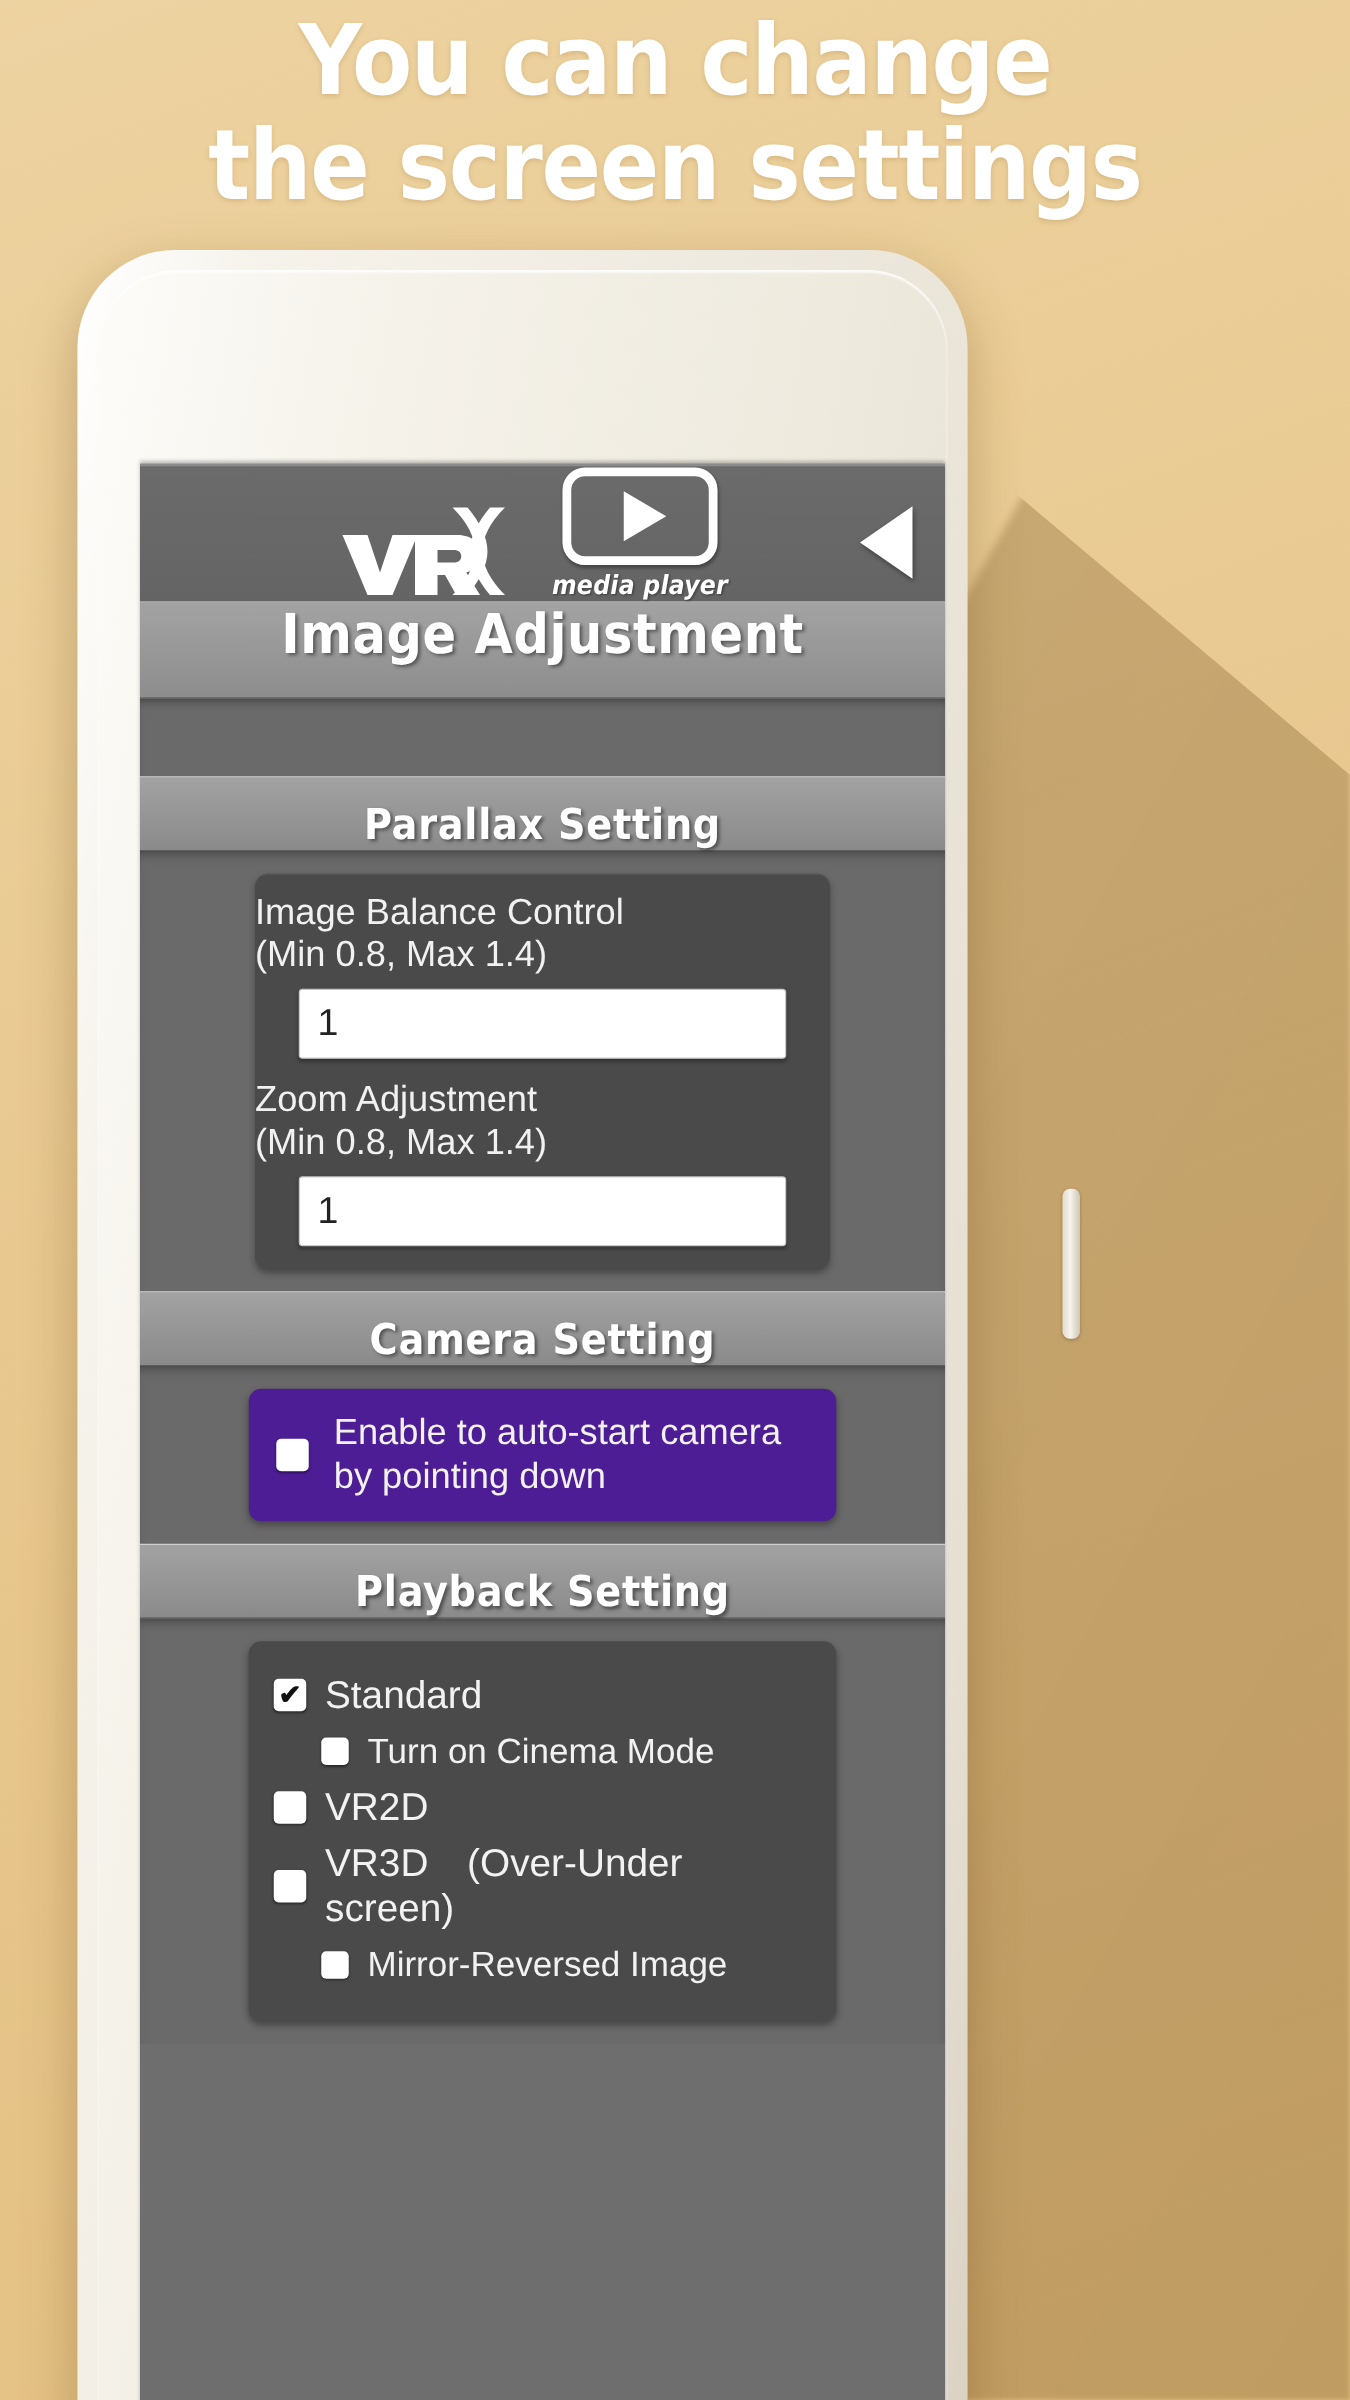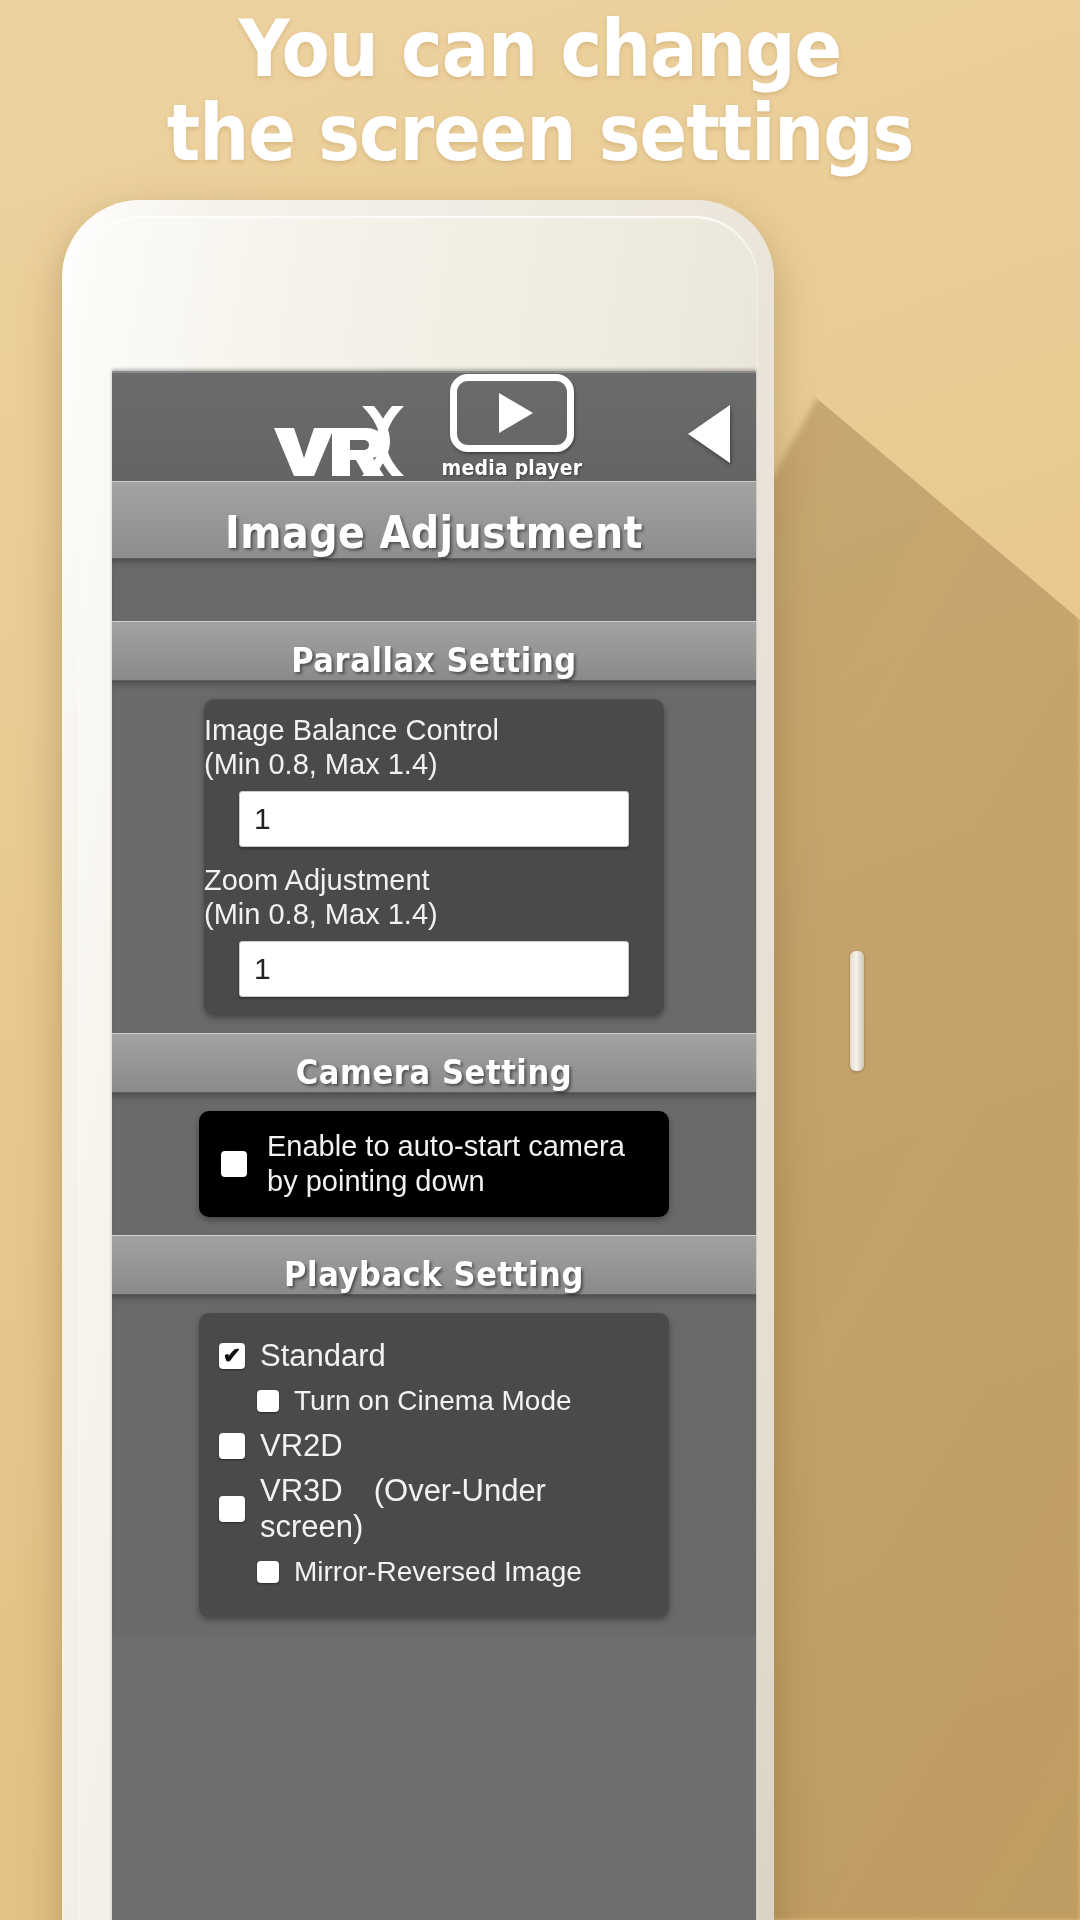--- a/index.html
+++ b/index.html
@@ -112,21 +112,21 @@
   
   #app-header{
     position:relative;height:108px;width:100%;
     background:linear-gradient(180deg,#6b6b6b 0%,#676767 60%,#646464 100%);
     border-top:2px solid #8b8b8b;
     display:flex;align-items:center;justify-content:center;
   }
   #logo-wrap{display:flex;align-items:flex-end;gap:22px;transform:translateX(-8px);}
   #vrx-logo{position:relative;width:150px;height:78px;}
   #vrx-logo svg{display:block;}
-  #mp-logo{display:flex;flex-direction:column;align-items:center;}
+  #mp-logo{display:flex;flex-direction:column;align-items:center;font-style:italic;}
   #mp-frame{
     width:110px;height:64px;border:7px solid #fff;border-radius:18px;
     display:flex;align-items:center;justify-content:center;
     box-shadow:1px 2px 3px rgba(0,0,0,.35);
   }
   #mp-play{
     width:0;height:0;border-left:34px solid #fff;
     border-top:20px solid transparent;border-bottom:20px solid transparent;
     margin-left:7px;
   }
@@ -141,21 +141,21 @@
     border-top:29px solid transparent;border-bottom:29px solid transparent;
     filter:drop-shadow(1px 2px 2px rgba(0,0,0,.4));
     cursor:pointer;
   }
 
   
   #title-bar{
     height:76px;width:100%;
     background:linear-gradient(180deg,#a3a3a3 0%,#989898 50%,#8d8d8d 100%);
     border-top:1px solid #c8c8c8;border-bottom:1px solid #5f5f5f;
-    display:flex;align-items:flex-end;justify-content:center;
+    display:flex;align-items:flex-start;justify-content:center;
   }
   #title-bar span{
     color:#fff;font-size:44px;font-weight:700;letter-spacing:.5px;
     font-family:"DejaVu Sans Condensed","Liberation Sans",sans-serif;
     text-shadow:2px 2px 3px rgba(0,0,0,.45);
   }
 
   
   .gap-band{height:62px;width:100%;background:#6a6a6a;
     box-shadow:inset 0 6px 9px -6px rgba(0,0,0,.55);}
@@ -189,21 +189,21 @@
     display:block;margin:10px auto 16px;width:390px;height:56px;
     background:#ffffff;border:1px solid #c9c9c9;border-radius:3px;
     color:#222;font-size:30px;padding:0 14px;box-sizing:border-box;
     font-family:"Liberation Sans",sans-serif;
     box-shadow:0 2px 3px rgba(0,0,0,.3);
   }
   .txt-input:last-child{margin-bottom:0;}
 
   
   .cam-card{
-    margin:0 auto;width:470px;background:#000000;border-radius:10px;
+    margin:0 auto;width:470px;background:#4c1d95;border-radius:10px;
     box-shadow:0 3px 6px rgba(0,0,0,.35);
     display:flex;align-items:center;gap:20px;padding:18px 22px;box-sizing:border-box;
   }
   .cbx{
     flex:none;width:26px;height:26px;border-radius:4px;background:#fff;
     box-shadow:0 1px 2px rgba(0,0,0,.45);
     display:flex;align-items:center;justify-content:center;
     color:#111;font-size:22px;line-height:1;font-weight:700;
   }
   .cbx.sm{width:22px;height:22px;font-size:19px;}

